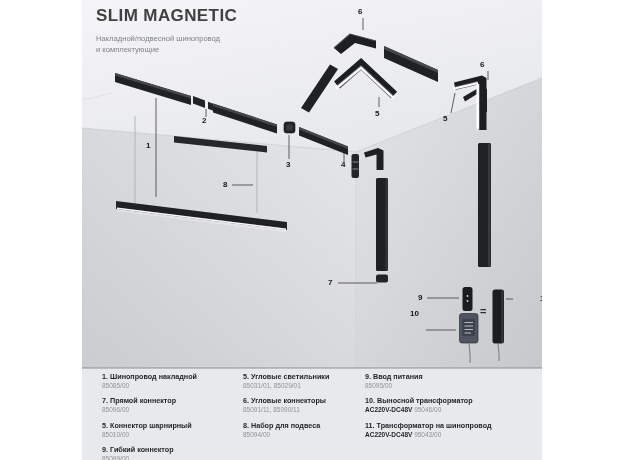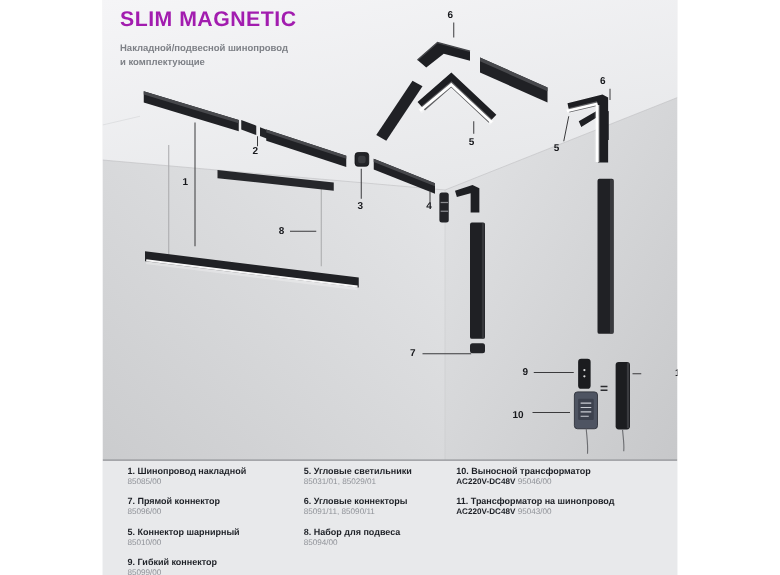--- a/index.html
+++ b/index.html
@@ -9,24 +9,24 @@
   }
   .card{
     position:relative;width:460px;height:460px;margin:0 auto;overflow:hidden;
     background:#ededef;
   }
   .scene{position:absolute;left:0;top:0;width:460px;height:460px;display:block;}
   
   .hdr{position:absolute;left:14px;top:6px;z-index:3;}
   .hdr h1{
     margin:0;font-size:17px;font-weight:700;letter-spacing:.4px;
-    color:#a21caf;
+    color:#404040;
   }
   .hdr .sub{
-    margin:7px 0 0 0;font-size:7.6px;line-height:1.5;color:#7e8187;font-weight:700;
+    margin:7px 0 0 0;font-size:7.6px;line-height:1.5;color:#7e8187;font-weight:400;
   }
   
   .co{
     position:absolute;z-index:3;font-size:8px;font-weight:700;color:#17181c;line-height:1;
   }
   .eq{position:absolute;z-index:3;font-size:11px;font-weight:700;color:#2b2c30;line-height:1;}
   
   .legend{position:absolute;left:0;top:372px;width:460px;z-index:3;}
   .lcol{position:absolute;top:0;}
   .lcol.c1{left:20px;width:134px;}
@@ -154,21 +154,21 @@
   <div class="co" style="left:120px;top:117px;">2</div>
   <div class="co" style="left:204px;top:161px;">3</div>
   <div class="co" style="left:259px;top:161px;">4</div>
   <div class="co" style="left:293px;top:110px;">5</div>
   <div class="co" style="left:361px;top:115px;">5</div>
   <div class="co" style="left:276px;top:8px;">6</div>
   <div class="co" style="left:398px;top:61px;">6</div>
   <div class="co" style="left:246px;top:279px;">7</div>
   <div class="co" style="left:141px;top:181px;">8</div>
   <div class="co" style="left:336px;top:294px;">9</div>
-  <div class="co" style="left:328px;top:328px;">10</div>
+  <div class="co" style="left:328px;top:310px;">10</div>
   <div class="co" style="left:434px;top:295px;margin-left:24px;">11</div>
   <div class="eq" style="left:398px;top:306px;">=</div>
 
   <div class="legend">
     <div class="lcol c1">
       <div class="li">
         <div class="li-t">1. Шинопровод накладной</div>
         <div class="li-c">85085/00</div>
       </div>
       <div class="li">
@@ -193,20 +193,24 @@
         <div class="li-t">6. Угловые коннекторы</div>
         <div class="li-c">85091/11, 85090/11</div>
       </div>
       <div class="li">
         <div class="li-t">8. Набор для подвеса</div>
         <div class="li-c">85094/00</div>
       </div>
     </div>
     <div class="lcol c3">
       <div class="li">
+        <div class="li-t">9. Ввод питания</div>
+        <div class="li-c">85095/00</div>
+      </div>
+      <div class="li">
         <div class="li-t">10. Выносной трансформатор</div>
         <div class="li-c"><span class="b">AC220V-DC48V</span> <span>95046/00</span></div>
       </div>
       <div class="li">
         <div class="li-t">11. Трансформатор на шинопровод</div>
         <div class="li-c"><span class="b">AC220V-DC48V</span> <span>95043/00</span></div>
       </div>
     </div>
   </div>
 

